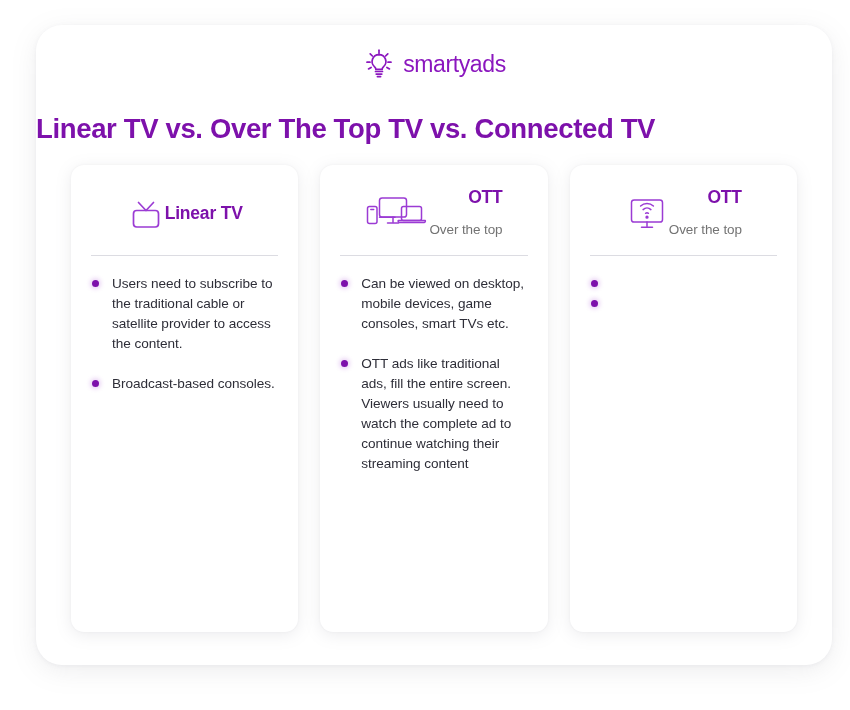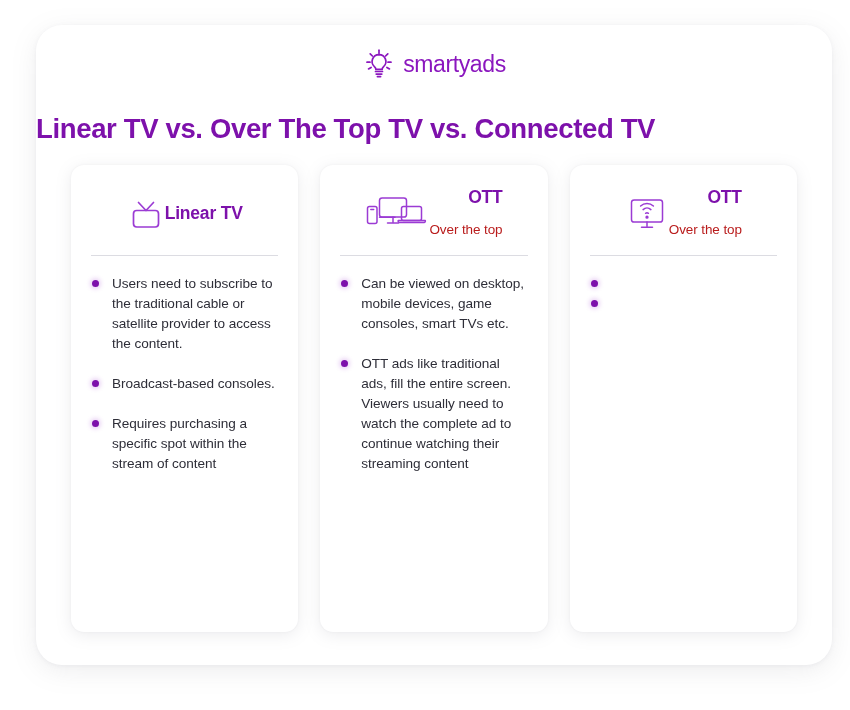--- a/index.html
+++ b/index.html
@@ -105,21 +105,21 @@
   .card-title {
     font-size: 17.5px;
     font-weight: bold;
     color: #7D11AB;
     letter-spacing: -0.2px;
     line-height: 1.15;
   }
   .card-sub {
     font-size: 13.5px;
     font-weight: 400;
-    color: #b91c1c;
+    color: #737373;
     letter-spacing: -0.1px;
     line-height: 1.3;
     margin-top: 14px;
   }
 
   .divider {
     height: 1px;
     background: #DCDCE2;
     margin: 16px 0 0 0;
   }
@@ -192,24 +192,20 @@
       </div>
       <div class="divider"></div>
       <ul class="bullets">
         <li class="bullet">
           <span class="bullet-dot"></span>
           <span>Users need to subscribe to the traditional cable or satellite provider to access the content.</span>
         </li>
         <li class="bullet">
           <span class="bullet-dot"></span>
           <span>Broadcast-based consoles.</span>
-        </li>
-        <li class="bullet">
-          <span class="bullet-dot"></span>
-          <span>Requires purchasing a specific spot within the stream of content</span>
         </li>
       </ul>
     </div>
 
     <div class="card">
       <div class="card-head">
         <svg class="card-icon" width="64" height="42" viewBox="0 0 64 42">
           <g stroke="#9B3BD4" stroke-width="1.5" fill="none" stroke-linecap="round" stroke-linejoin="round">
             <rect x="2.5" y="14.5" width="9.5" height="17" rx="2"></rect>
             <path d="M5.8 17.6 h2.9"></path>

